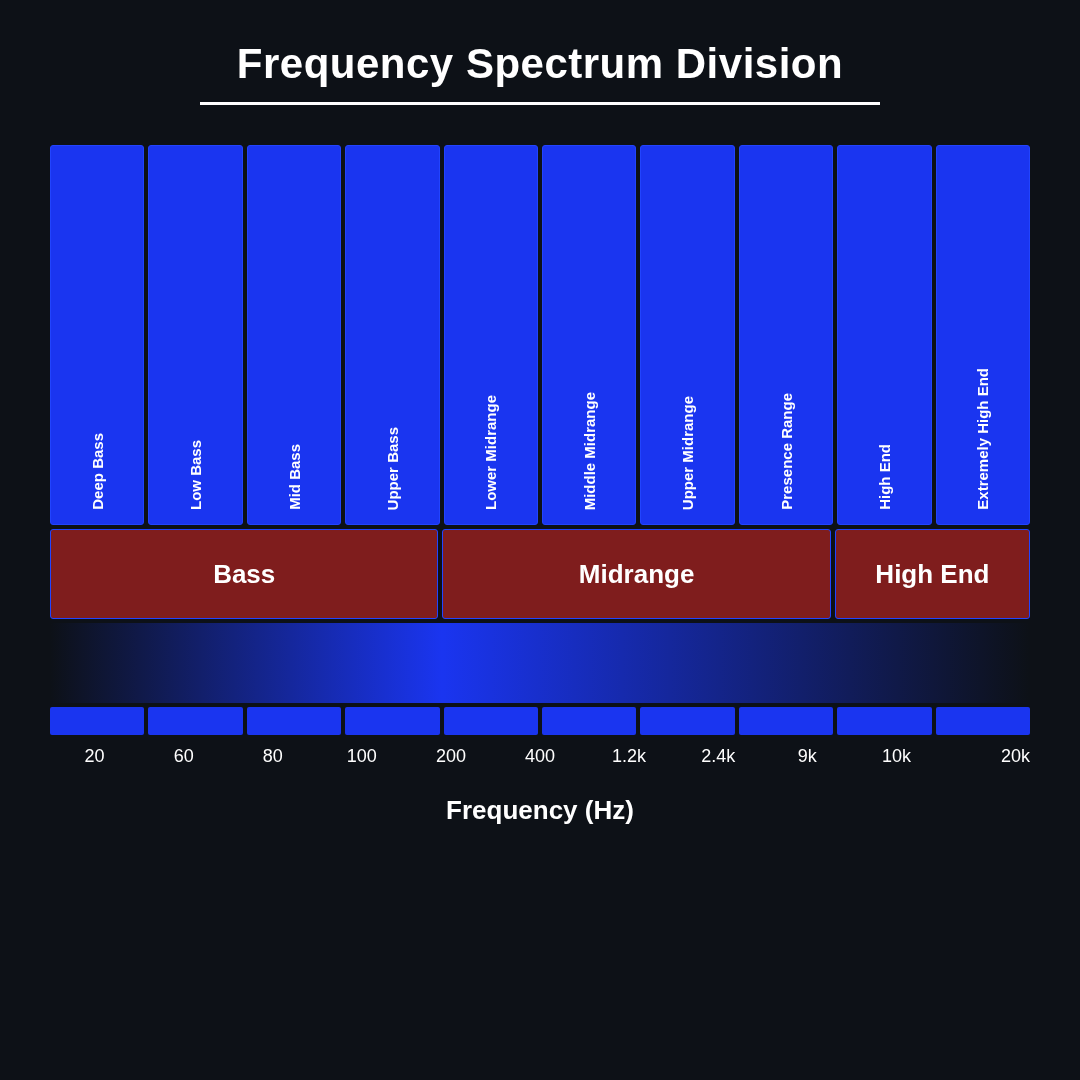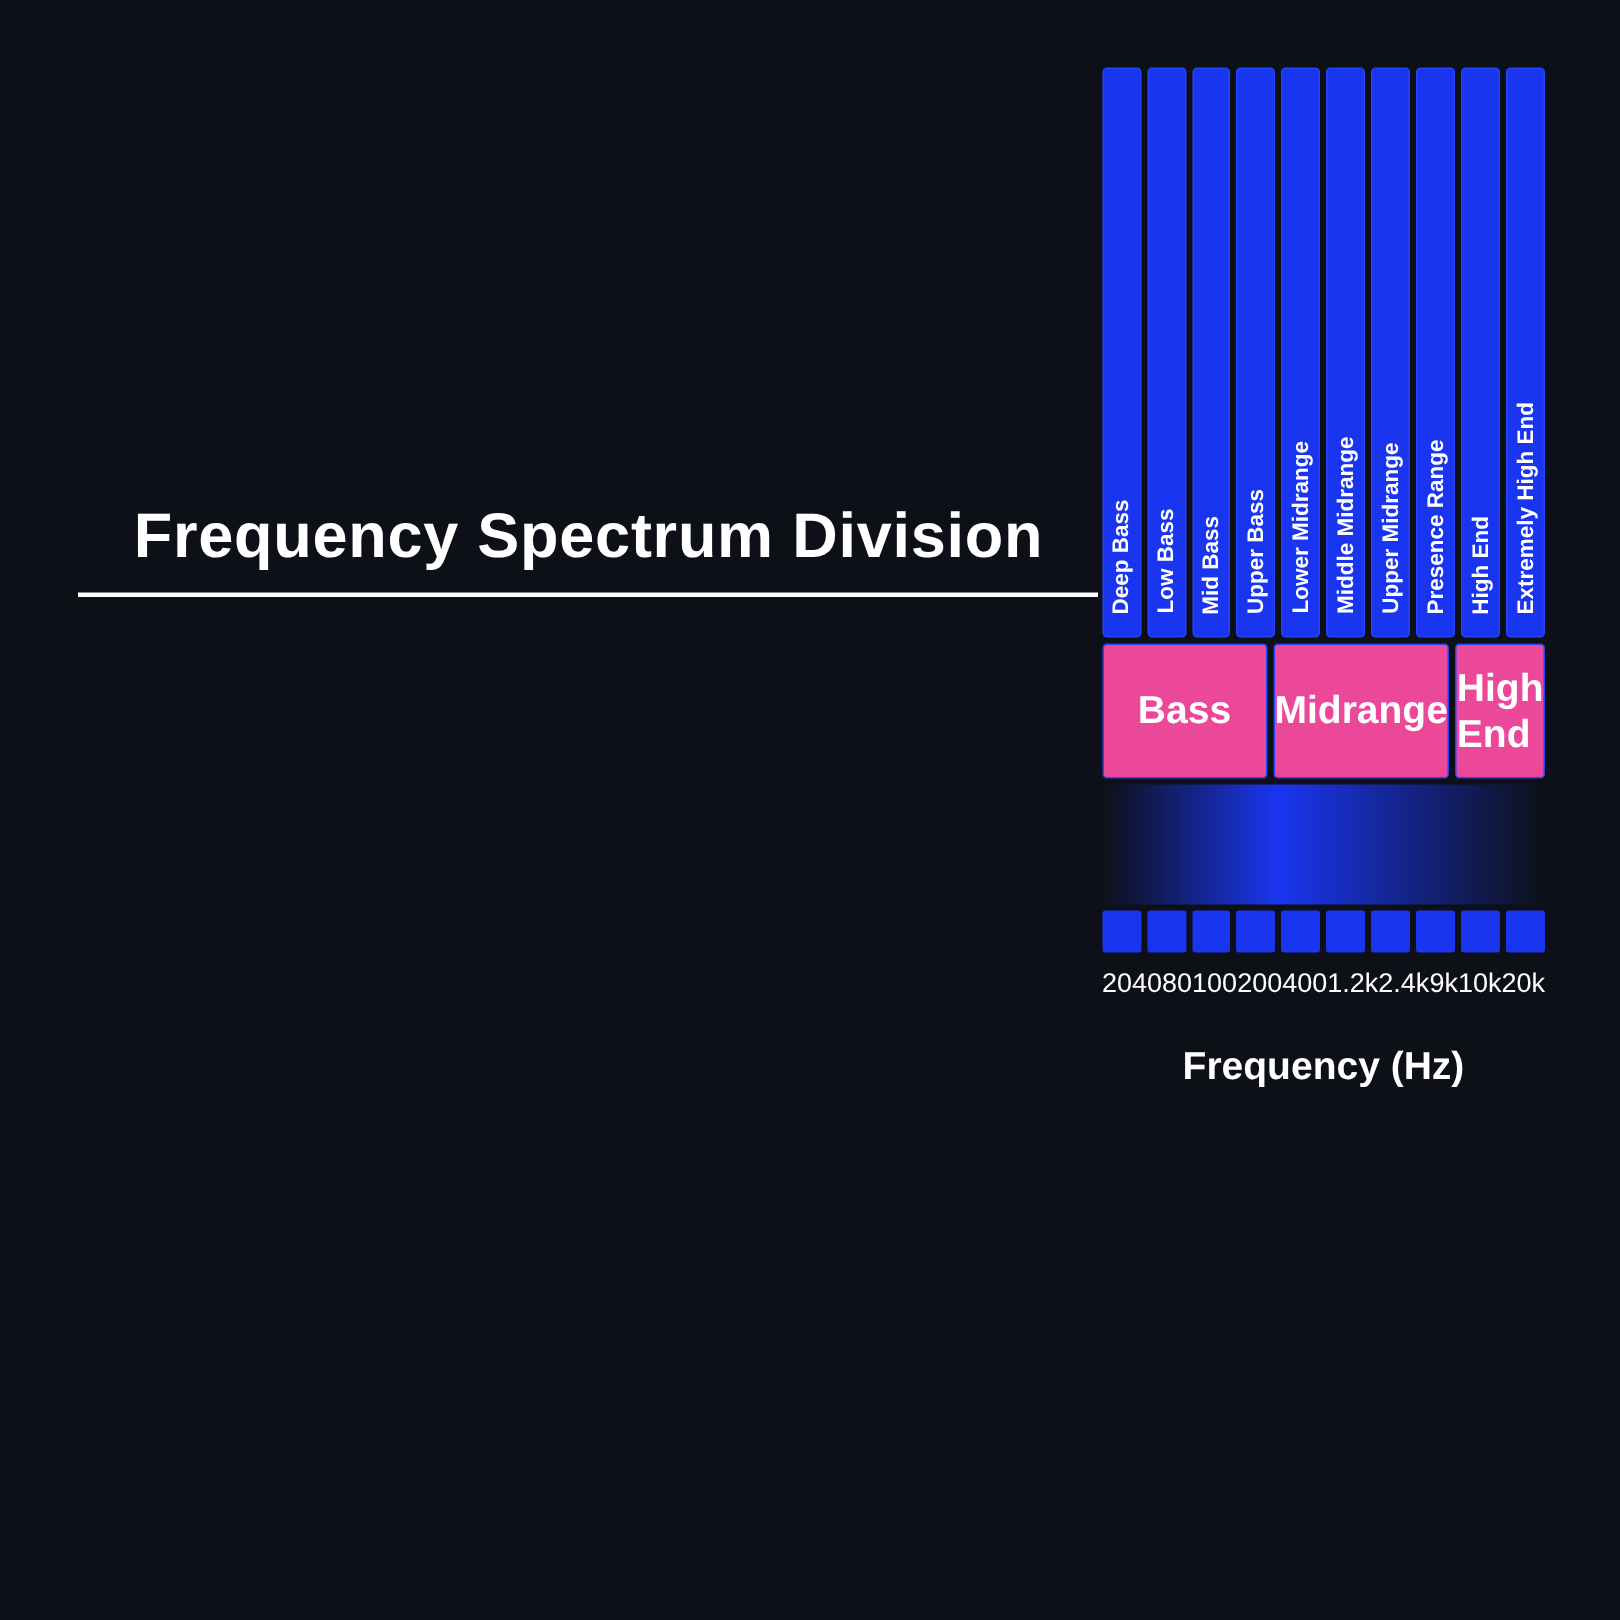--- a/index.html
+++ b/index.html
@@ -14,20 +14,21 @@
       align-items: center;
       justify-content: flex-start;
       overflow: hidden;
     }
 
     .page-wrapper {
       width: 1080px;
       height: 760px;
       background: #0d1117;
       display: flex;
+      flex-direction: column;
       align-items: center;
       padding: 40px 50px 30px 50px;
     }
 
     .title-section {
       width: 100%;
       text-align: center;
       margin-bottom: 10px;
     }
 
@@ -88,21 +89,21 @@
     .groups-row {
       display: flex;
       flex-direction: row;
       width: 100%;
       height: 90px;
       gap: 4px;
       margin-bottom: 4px;
     }
 
     .group-cell {
-      background: #ec4899;
+      background: #7f1d1d;
       border: 1.5px solid #2244ff;
       display: flex;
       align-items: center;
       justify-content: center;
       border-radius: 3px;
     }
 
     .group-bass {
       flex: 4; 
     }
@@ -257,21 +258,21 @@
         <div class="freq-bar-cell"></div>
         <div class="freq-bar-cell"></div>
         <div class="freq-bar-cell"></div>
         <div class="freq-bar-cell"></div>
         <div class="freq-bar-cell"></div>
       </div>
 
     <div class="freq-labels-row">
       <div class="freq-labels-inner" id="freq-labels-inner">
       <span class="freq-label">20</span>
-          <span class="freq-label">40</span>
+          <span class="freq-label">60</span>
           <span class="freq-label">80</span>
           <span class="freq-label">100</span>
           <span class="freq-label">200</span>
           <span class="freq-label">400</span>
           <span class="freq-label">1.2k</span>
           <span class="freq-label">2.4k</span>
           <span class="freq-label">9k</span>
           <span class="freq-label">10k</span>
           <span class="freq-label">20k</span>
         </div>

